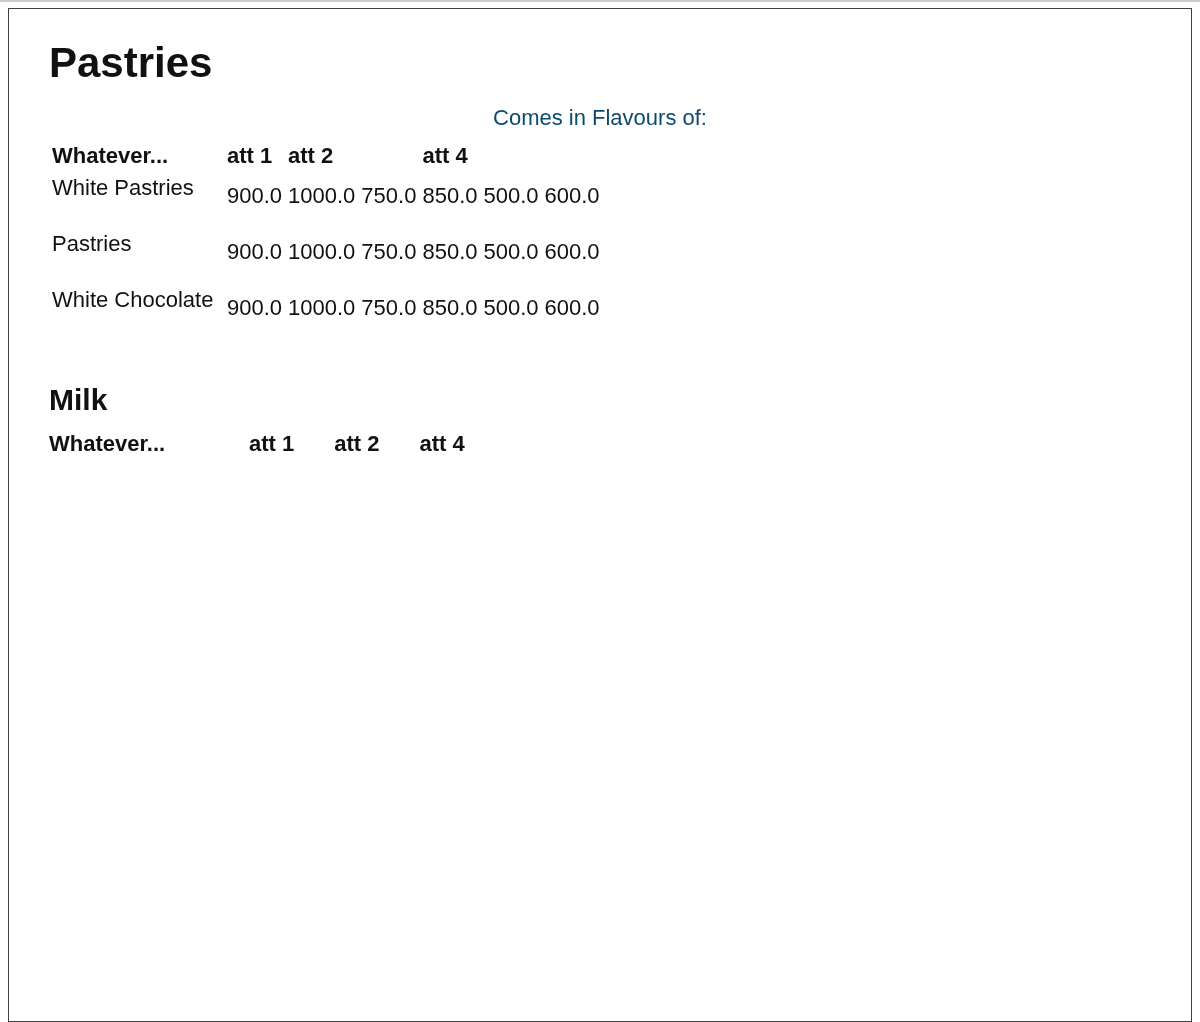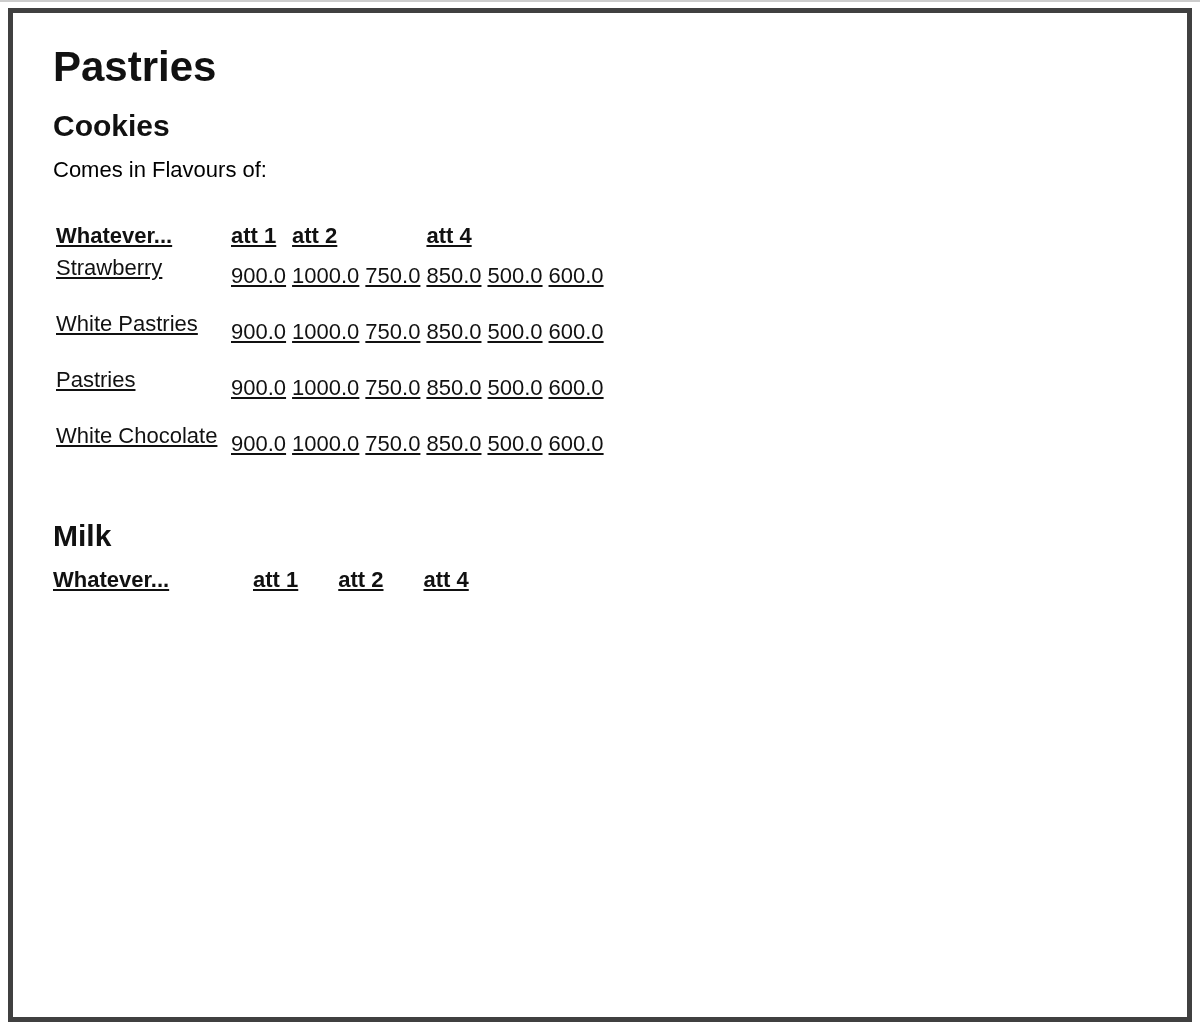--- a/index.html
+++ b/index.html
@@ -18,47 +18,47 @@
       width: 100%;
       height: 2px;
       background: #ccc;
     }
     .page-frame {
       position: absolute;
       top: 8px;
       left: 8px;
       right: 8px;
       bottom: 0;
-      border: 5px solid #404040;
+      border: 1px solid #404040;
       background: #fff;
       padding: 30px 40px;
     }
     h1 {
       font-size: 42px;
       font-weight: bold;
       color: #111;
       margin-bottom: 18px;
     }
     h2 {
       font-size: 30px;
       font-weight: bold;
       color: #111;
       margin-bottom: 14px;
     }
     .subtitle {
       font-size: 22px;
-      color: #000000;
-      margin-bottom: 40px;
+      color: #0c4a6e;
+      margin-bottom: 12px;
+      text-align: center;
     }
     table {
       border-collapse: collapse;
       font-size: 22px;
       color: #111;
       margin-bottom: 40px;
-      text-decoration: underline;
     }
     table.cookies th,
     table.cookies td {
       text-align: left;
       vertical-align: top;
       padding: 0 3px;
     }
     table.cookies th:first-child,
     table.cookies td:first-child {
       min-width: 175px;
@@ -86,45 +86,35 @@
   </style>
 </head>
 <body>
 
 <div class="top-line"></div>
 
 <div class="page-frame">
 
   <h1>Pastries</h1>
 
-  <h2>Cookies</h2>
   <div class="subtitle">Comes in Flavours of:</div>
 
   <table class="cookies">
     <thead>
       <tr>
         <th>Whatever...</th>
         <th>att 1</th>
         <th>att 2</th>
         <th></th>
         <th>att 4</th>
         <th></th>
         <th></th>
       </tr>
     </thead>
     <tbody>
-      <tr>
-        <td>Strawberry</td>
-        <td>900.0</td>
-        <td>1000.0</td>
-        <td>750.0</td>
-        <td>850.0</td>
-        <td>500.0</td>
-        <td>600.0</td>
-      </tr>
       <tr>
         <td>White Pastries</td>
         <td>900.0</td>
         <td>1000.0</td>
         <td>750.0</td>
         <td>850.0</td>
         <td>500.0</td>
         <td>600.0</td>
       </tr>
       <tr>

